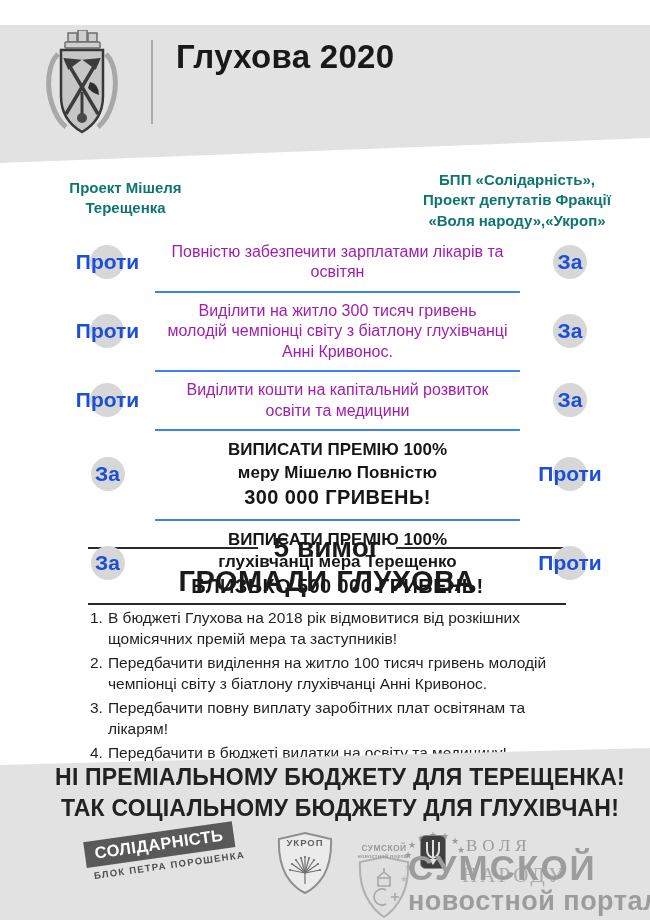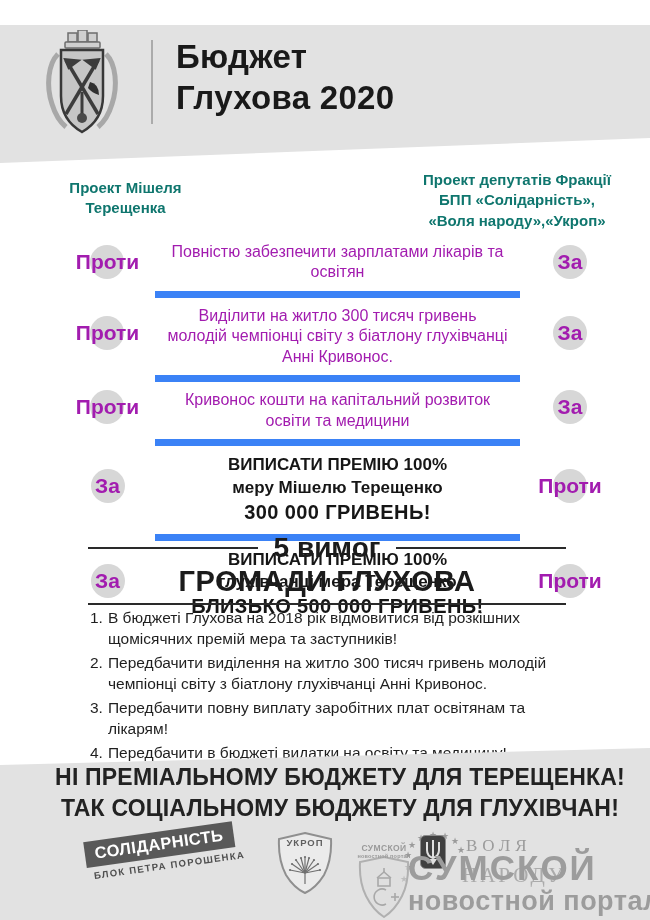--- a/index.html
+++ b/index.html
@@ -18,26 +18,26 @@
   
   .col-head{position:absolute;font-size:15px;font-weight:bold;line-height:1.35;
             text-align:center;color:#0f766e;}
   .col-head.left{left:48px;top:178px;width:155px;}
   .col-head.right{left:406px;top:170px;width:222px;}
 
   
   .vote-table{position:absolute;left:60px;top:234px;width:560px;}
   .vt-row{display:grid;grid-template-columns:95px 365px 100px;}
   .vt-side{display:flex;align-items:center;justify-content:center;}
-  .vote{position:relative;z-index:1;font-weight:bold;font-size:21px;color:#a21caf;}
+  .vote{position:relative;z-index:1;font-weight:bold;font-size:21px;color:#1d4ed8;}
   .vote::before{content:"";position:absolute;left:50%;top:50%;width:34px;height:34px;
                 transform:translate(-50%,-50%);border-radius:50%;background:#d7d7d7;z-index:-1;}
   .vt-center{display:flex;flex-direction:column;justify-content:center;text-align:center;
              padding:8px 12px;font-size:16px;line-height:1.28;color:#a21caf;}
-  .vt-row + .vt-row .vt-center{border-top:7px solid #3b82f6;}
+  .vt-row + .vt-row .vt-center{border-top:2px solid #3b82f6;}
   .vt-row.r1{min-height:54px;} .vt-row.r2{min-height:56px;} .vt-row.r3{min-height:52px;}
   .vt-row.r4{min-height:76px;} .vt-row.r5{min-height:68px;}
   .vt-center.bold{font-weight:bold;color:#161616;font-size:17px;line-height:1.32;}
   .vt-center.bold .big{font-size:20px;letter-spacing:0.4px;}
 
   
   .demands-head{position:absolute;left:88px;top:532px;width:478px;text-align:center;color:#1b1b1b;}
   .dh-top{display:flex;align-items:center;}
   .dh-top .rule{flex:1;height:2px;background:#2a2a2a;}
   .dh-title{font-size:28px;font-weight:bold;padding:0 16px;}
@@ -102,31 +102,30 @@
       <path d="M22 30 l11 1 l-8 6 z"></path>
       <path d="M54 30 l-11 1 l8 6 z"></path>
     </g>
     <path d="M46 52 q9 2 9 13 q-7 -2 -11 -7 z" fill="#2f2f2f"></path>
     <line x1="38" y1="62" x2="38" y2="90" stroke="#3c3c3c" stroke-width="3"></line>
     <circle cx="38" cy="88" r="5" fill="#4a4a4a"></circle>
   </svg>
 
   <div class="head-divider"></div>
   <div class="main-title">
-    <div>Бюджет</div>
     <div>Глухова 2020</div>
   </div>
 
   <div class="col-head left">
     <div>Проект Мішеля</div>
     <div>Терещенка</div>
   </div>
   <div class="col-head right">
+    <div>БПП «Солідарність»,</div>
     <div>Проект депутатів Фракції</div>
-    <div>БПП «Солідарність»,</div>
     <div>«Воля народу»,«Укроп»</div>
   </div>
 
   <div class="vote-table">
 
     <div class="vt-row r1">
       <div class="vt-side">
           <span class="vote">Проти</span>
         </div>
       <div class="vt-center">Повністю забезпечити зарплатами лікарів та освітян</div>
@@ -142,33 +141,33 @@
       <div class="vt-center">Виділити на житло 300 тисяч гривень молодій чемпіонці світу з біатлону глухівчанці Анні Кривонос.</div>
       <div class="vt-side">
           <span class="vote">За</span>
         </div>
     </div>
 
     <div class="vt-row r3">
       <div class="vt-side">
           <span class="vote">Проти</span>
         </div>
-      <div class="vt-center">Кривонос кошти на капітальний розвиток освіти та медицини</div>
+      <div class="vt-center">Виділити кошти на капітальний розвиток освіти та медицини</div>
       <div class="vt-side">
           <span class="vote">За</span>
         </div>
     </div>
 
     <div class="vt-row r4">
       <div class="vt-side">
           <span class="vote">За</span>
         </div>
       <div class="vt-center bold">
         <div>ВИПИСАТИ ПРЕМІЮ 100%</div>
-        <div>меру Мішелю Терещенко</div>
+        <div>меру Мішелю Повністю</div>
         <div class="big">300 000 ГРИВЕНЬ!</div>
       </div>
       <div class="vt-side">
           <span class="vote">Проти</span>
         </div>
     </div>
 
     <div class="vt-row r5">
       <div class="vt-side">
           <span class="vote">За</span>
@@ -195,21 +194,21 @@
     <div class="dh-bottom"></div>
   </div>
 
   <div class="demands">
     <div class="demand">
       <span class="num">1.</span>
       <span>В бюджеті Глухова на 2018 рік відмовитися від розкішних щомісячних премій мера та заступників!</span>
     </div>
     <div class="demand">
       <span class="num">2.</span>
-      <span>Передбачити виділення на житло 300 тисяч гривень молодій чемпіонці світу з біатлону глухівчанці Анні Кривонос.</span>
+      <span>Передбачити виділення на житло 100 тисяч гривень молодій чемпіонці світу з біатлону глухівчанці Анні Кривонос.</span>
     </div>
     <div class="demand">
       <span class="num">3.</span>
       <span>Передбачити повну виплату заробітних плат освітянам та лікарям!</span>
     </div>
     <div class="demand">
       <span class="num">4.</span>
       <span>Передбачити в бюджеті видатки на освіту та медицину!</span>
     </div>
     <div class="demand">

